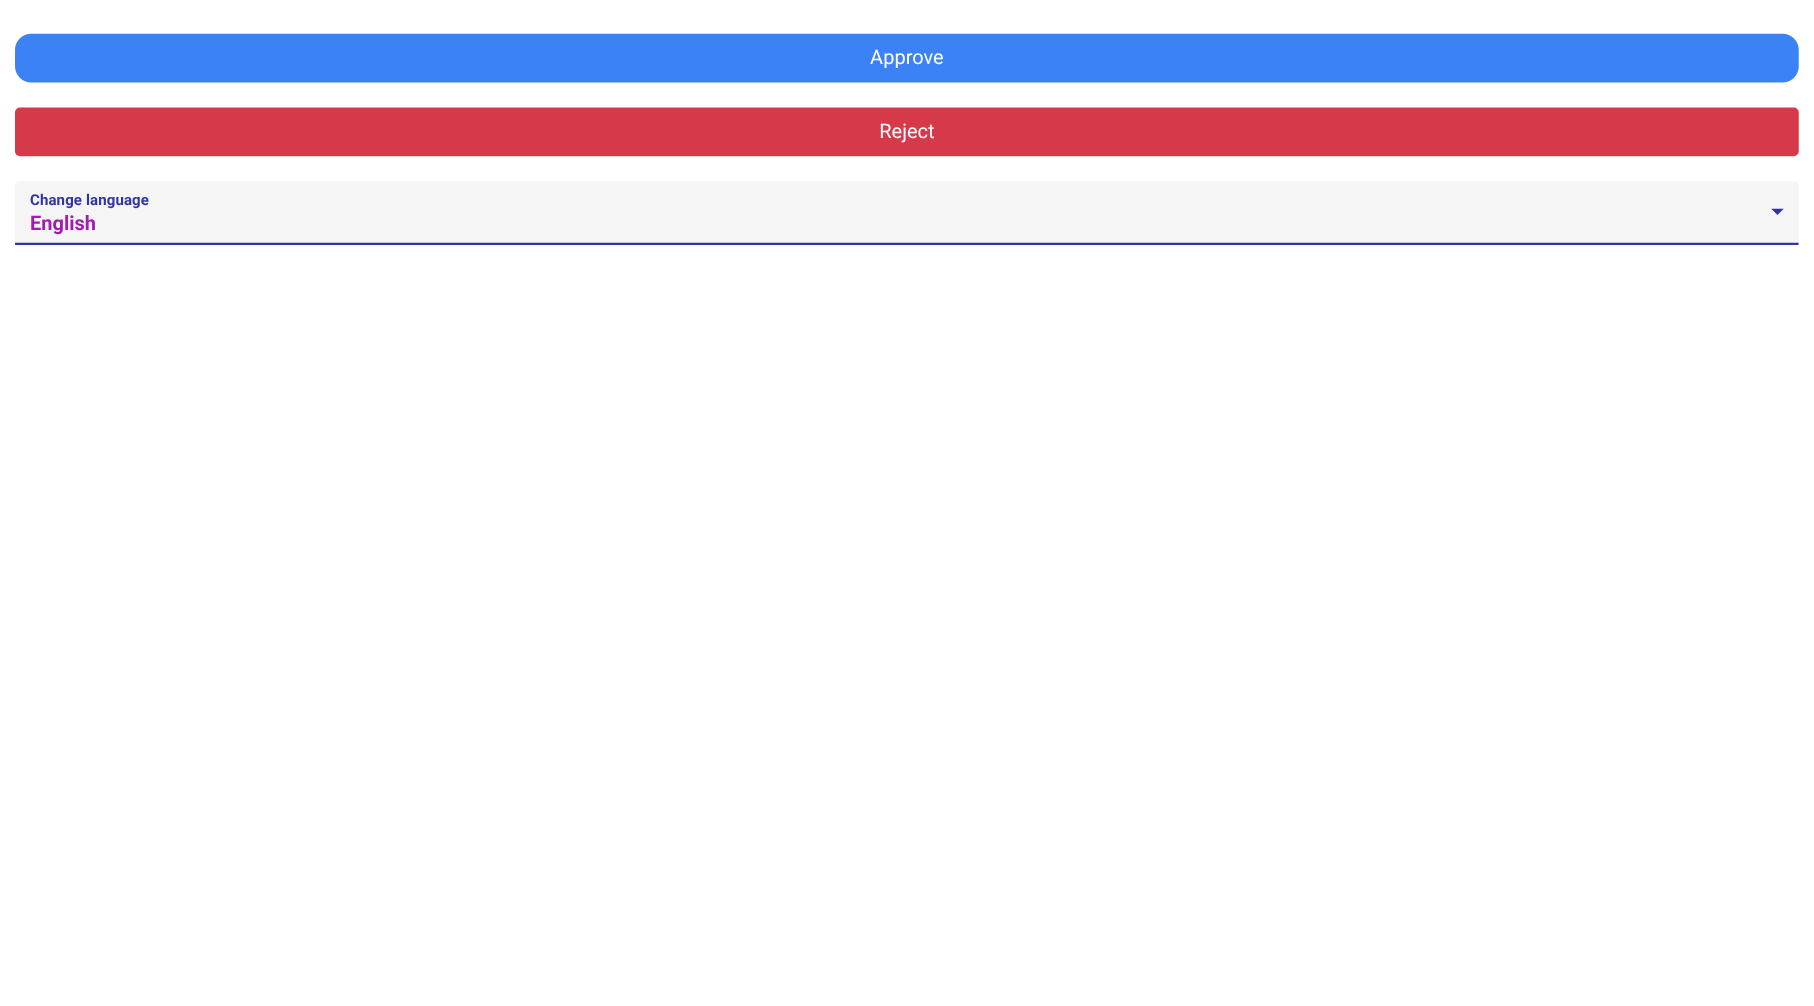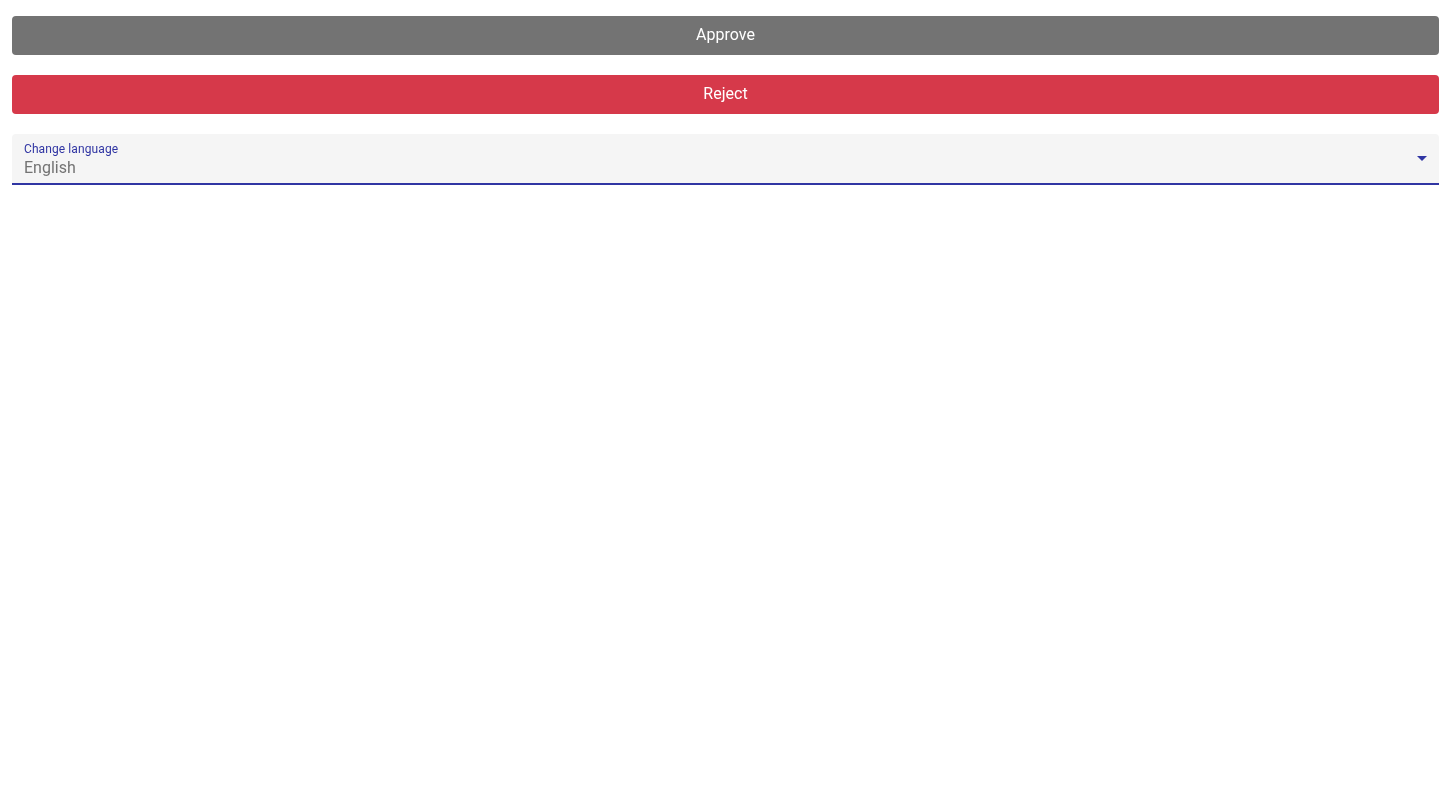--- a/index.html
+++ b/index.html
@@ -22,47 +22,49 @@
       color: #ffffff;
       font-size: 16px;
       font-weight: 400;
       text-align: center;
       cursor: pointer;
       margin-bottom: 20px;
       line-height: 1.3;
       font-family: inherit;
     }
     .btn-approve {
-      background-color: #737373;
-      margin-top: 4px;
+      background-color: #3b82f6;
+      margin-top: 15px;
+      border-radius: 13px;
     }
     .btn-reject {
       background-color: #d6394a;
       text-align: center;
     }
     .select-container {
       position: relative;
       background-color: #f5f5f5;
       border-top-left-radius: 4px;
       border-top-right-radius: 4px;
       border-bottom: 2px solid #3035a3;
       padding: 8px 12px 6px 12px;
       cursor: pointer;
       margin-top: 0px;
+      font-weight: bold;
     }
     .select-label {
       display: block;
       font-size: 12px;
       color: #3035a3;
       margin-bottom: 2px;
       letter-spacing: 0.1px;
     }
     .select-value {
       font-size: 16px;
-      color: #737373;
+      color: #a21caf;
       line-height: 1.2;
       margin-top: 28px;
     }
     .select-arrow {
       position: absolute;
       right: 12px;
       top: 50%;
       transform: translateY(-40%);
       width: 0;
       height: 0;

